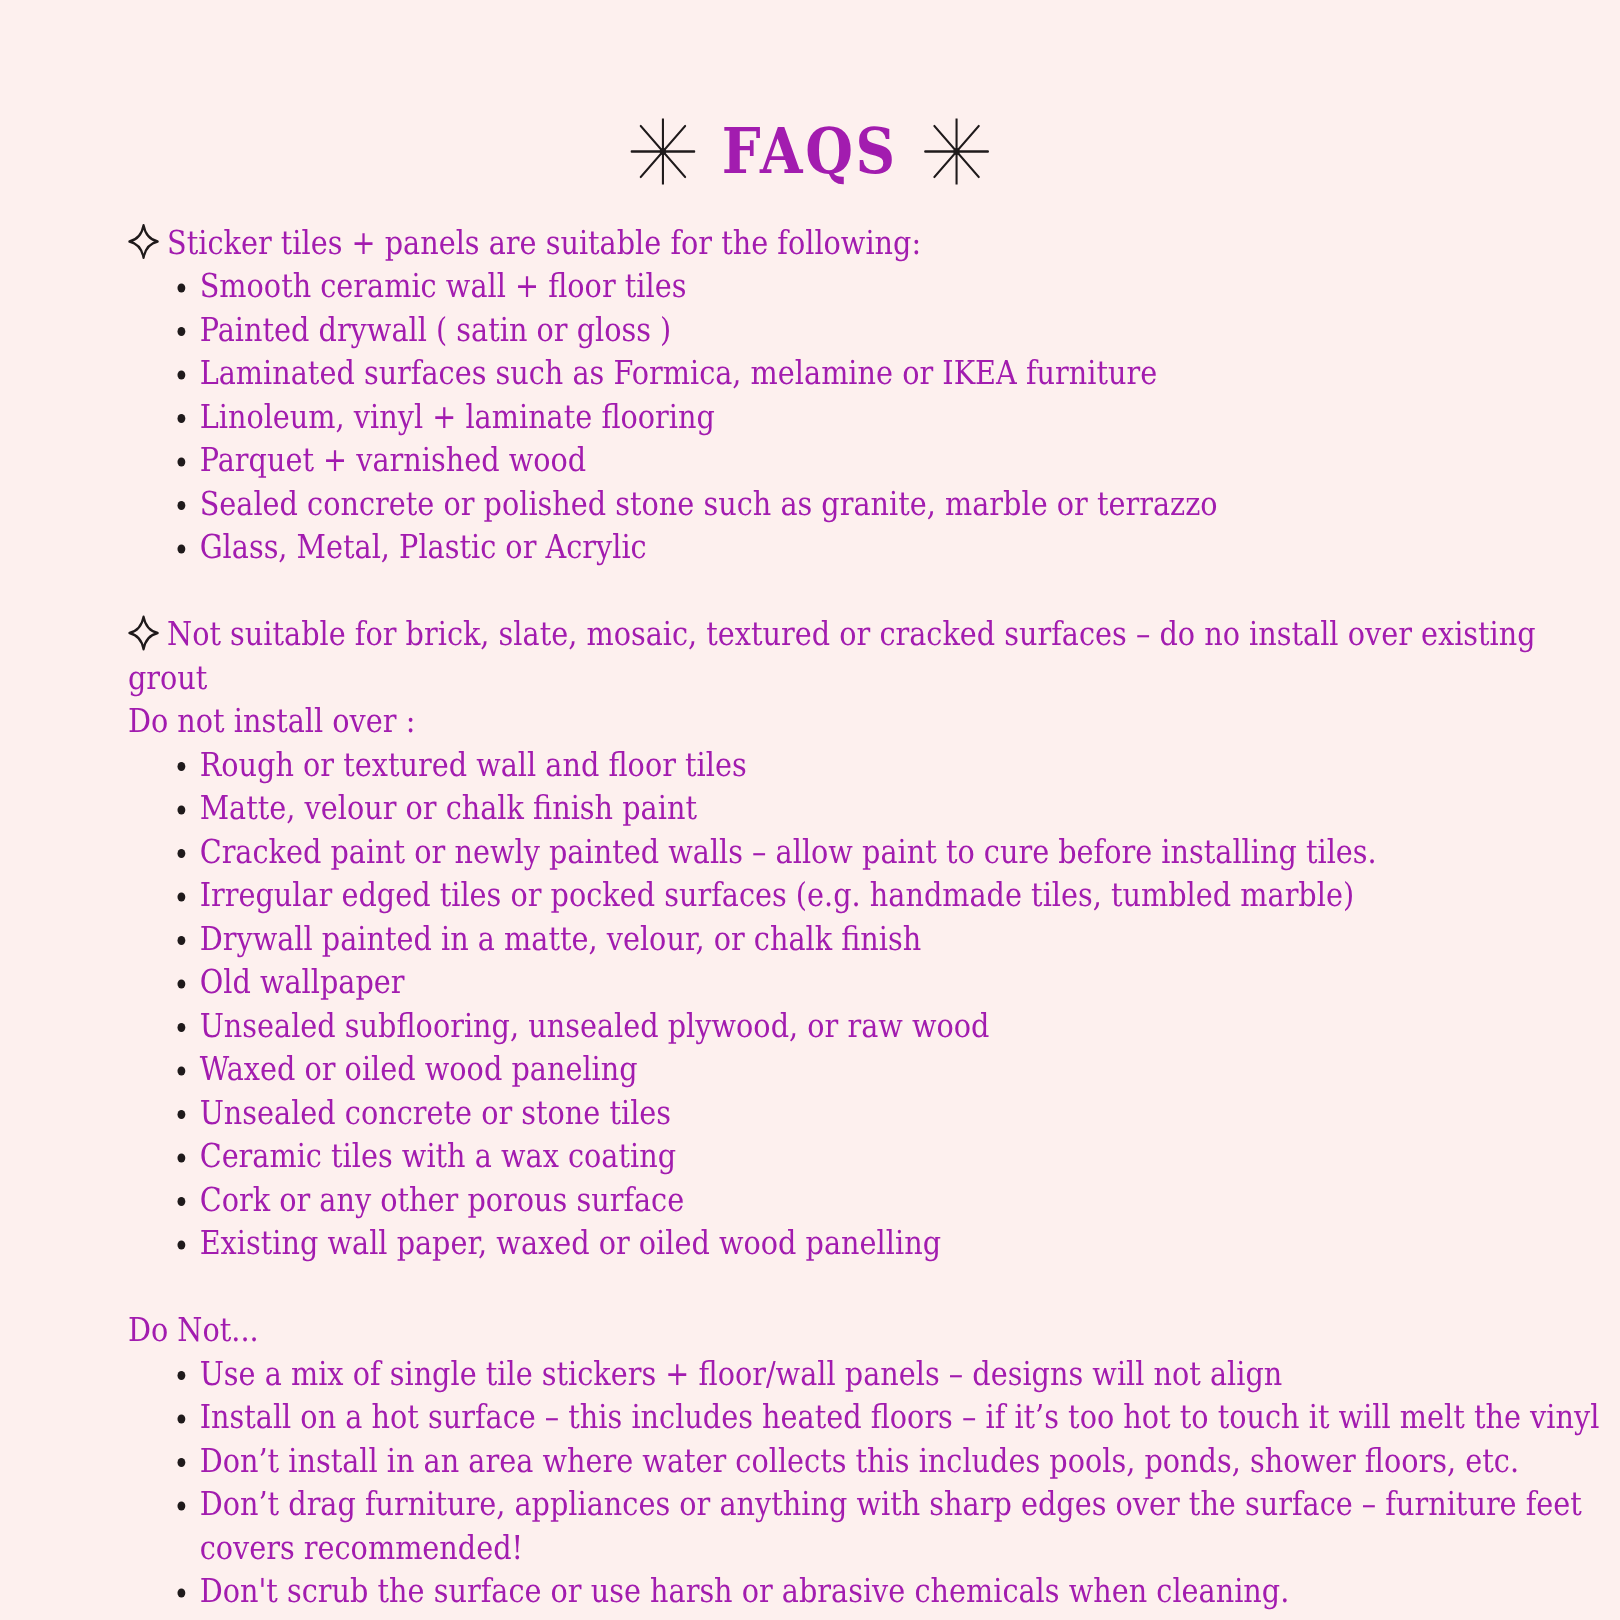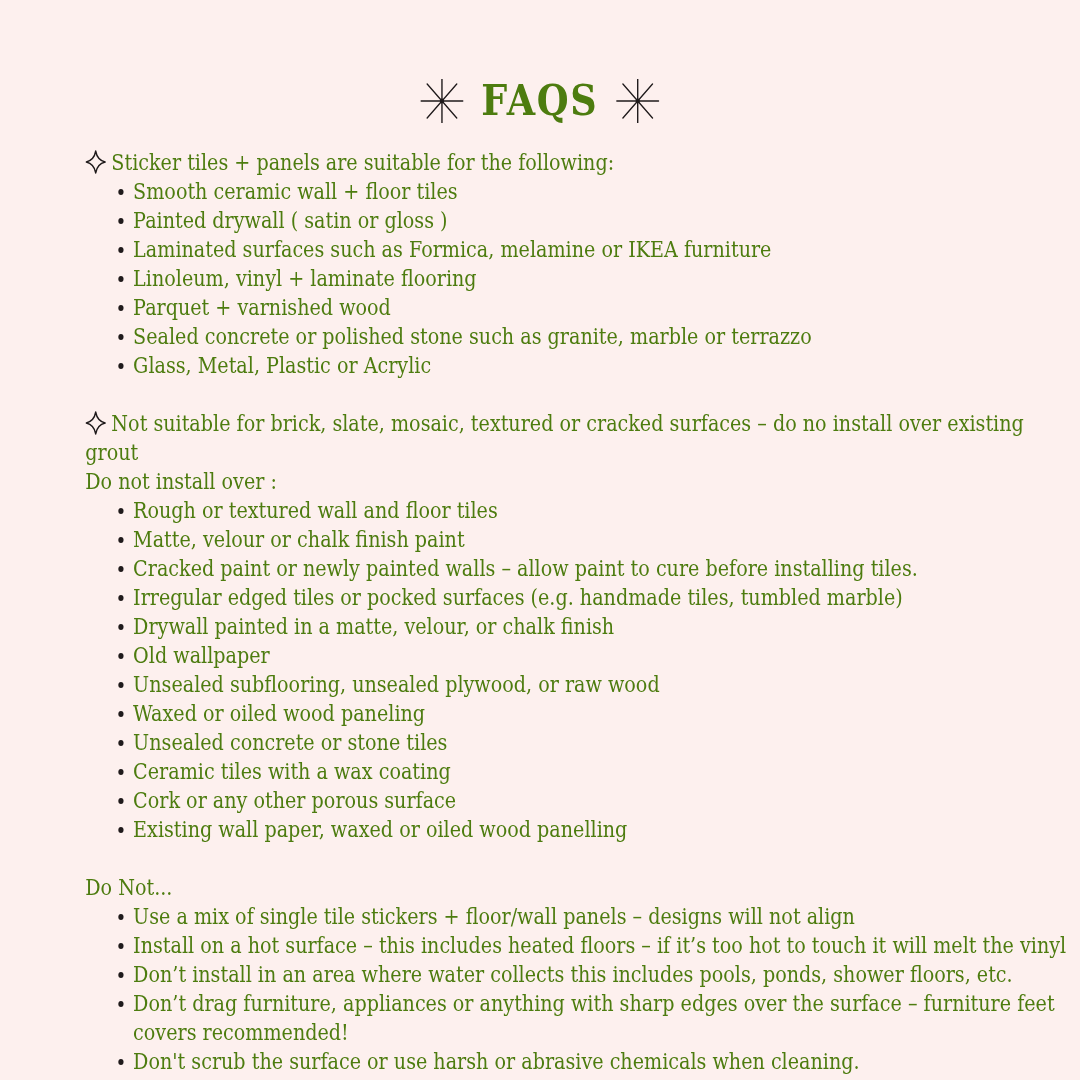--- a/index.html
+++ b/index.html
@@ -3,21 +3,21 @@
 <meta charset="utf-8">
 <style>
   html, body { margin: 0; padding: 0; }
   .canvas {
     position: relative;
     width: 1080px;
     height: 1080px;
     background: #fdf0ee;
     overflow: hidden;
     font-family: "DejaVu Serif", serif;
-    color: #4d7c0f;
+    color: #a21caf;
   }
   
   .scale {
     width: 1241px;
     transform: scaleX(0.87);
     transform-origin: top left;
   }
   .title-row {
     margin-top: 76px;
     height: 50px;

